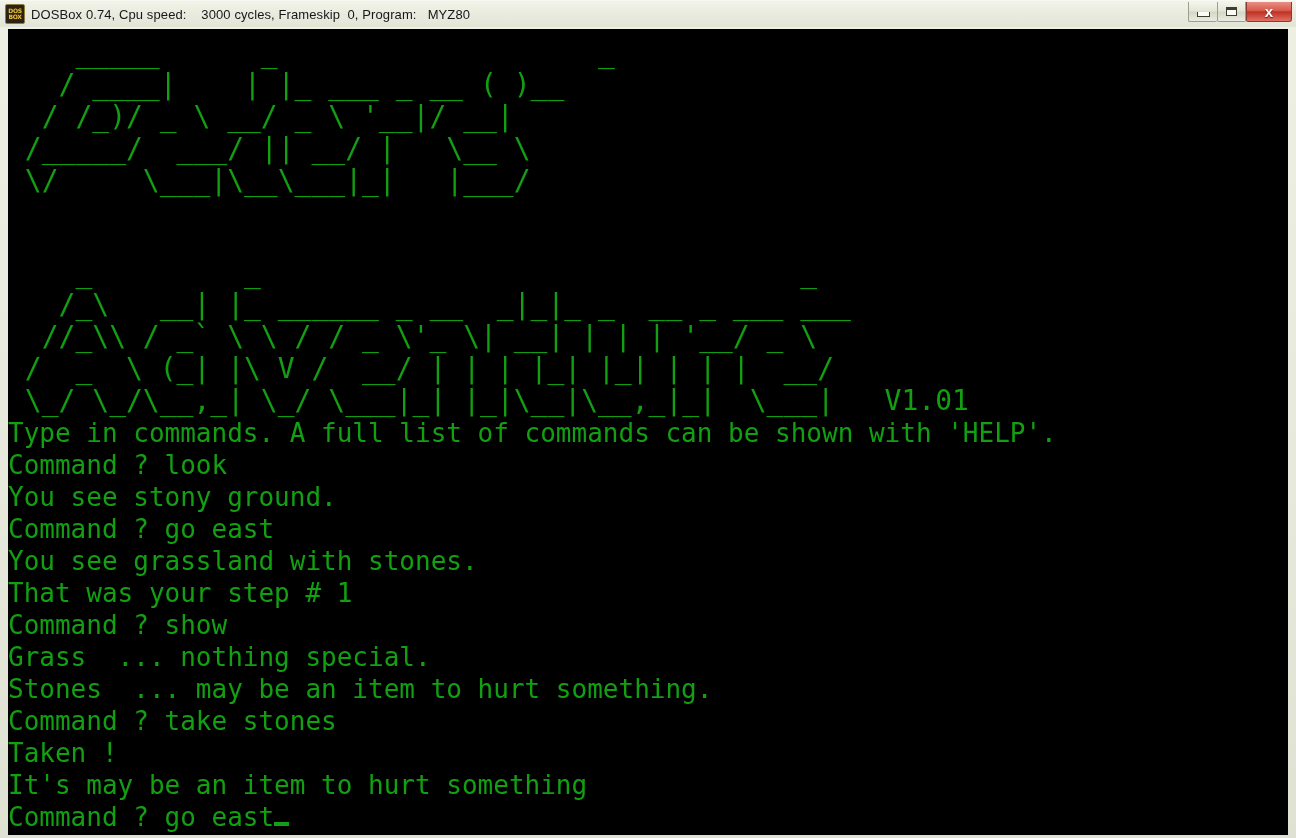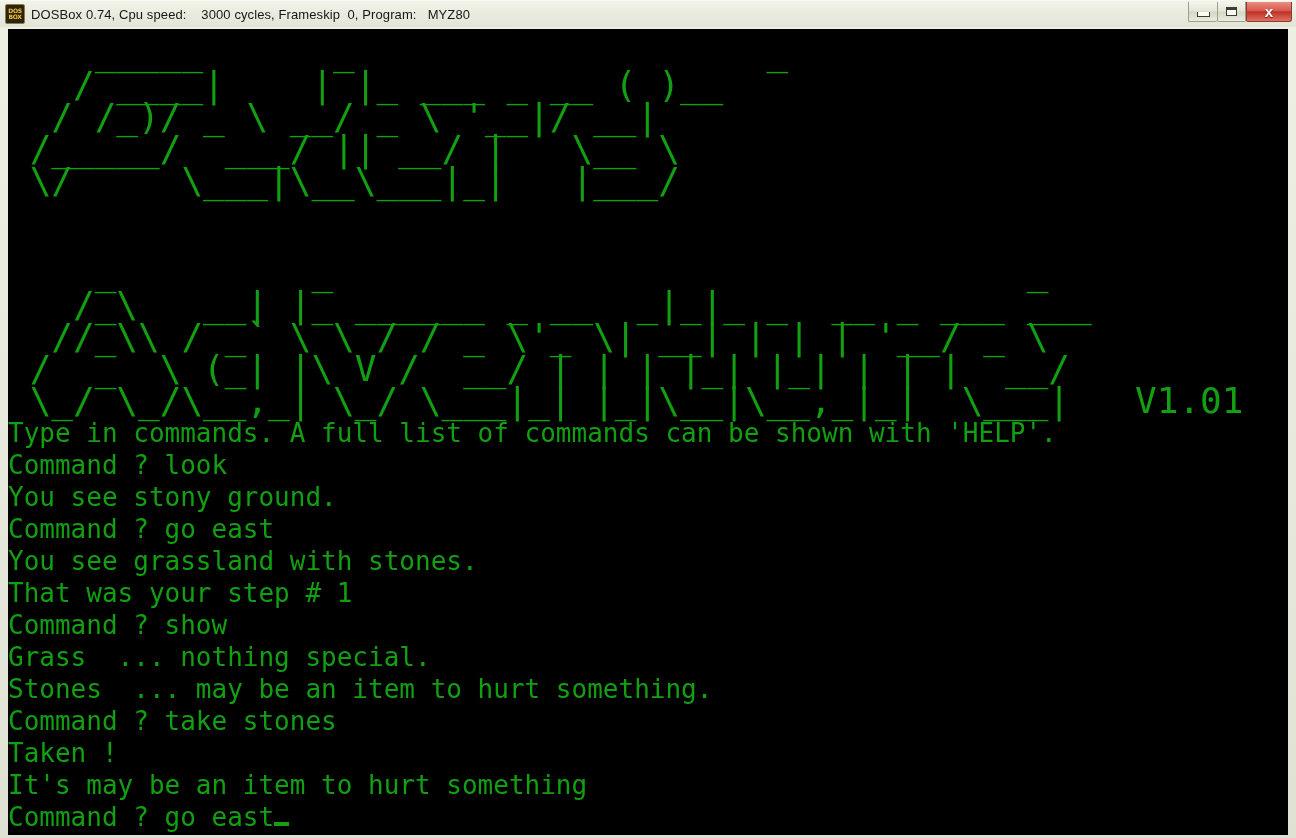--- a/index.html
+++ b/index.html
@@ -150,21 +150,21 @@
     letter-spacing: 0px;
   }
 
   
   pre.banner {
     margin: 0;
     padding: 0;
     font-family: "DejaVu Sans Mono", "Liberation Mono", monospace;
     color: #12a012;
     white-space: pre;
-    font-size: 36px;
+    font-size: 28px;
     line-height: 32px;
   }
 
   .banner-block { position: absolute; left: 0; }
   #banner1 { top: 8px; }
   #banner2 { top: 228px; }
   #bodytext { position: absolute; left: 0; top: 388px; }
 
   .cursor-block {
     display: inline-block;

